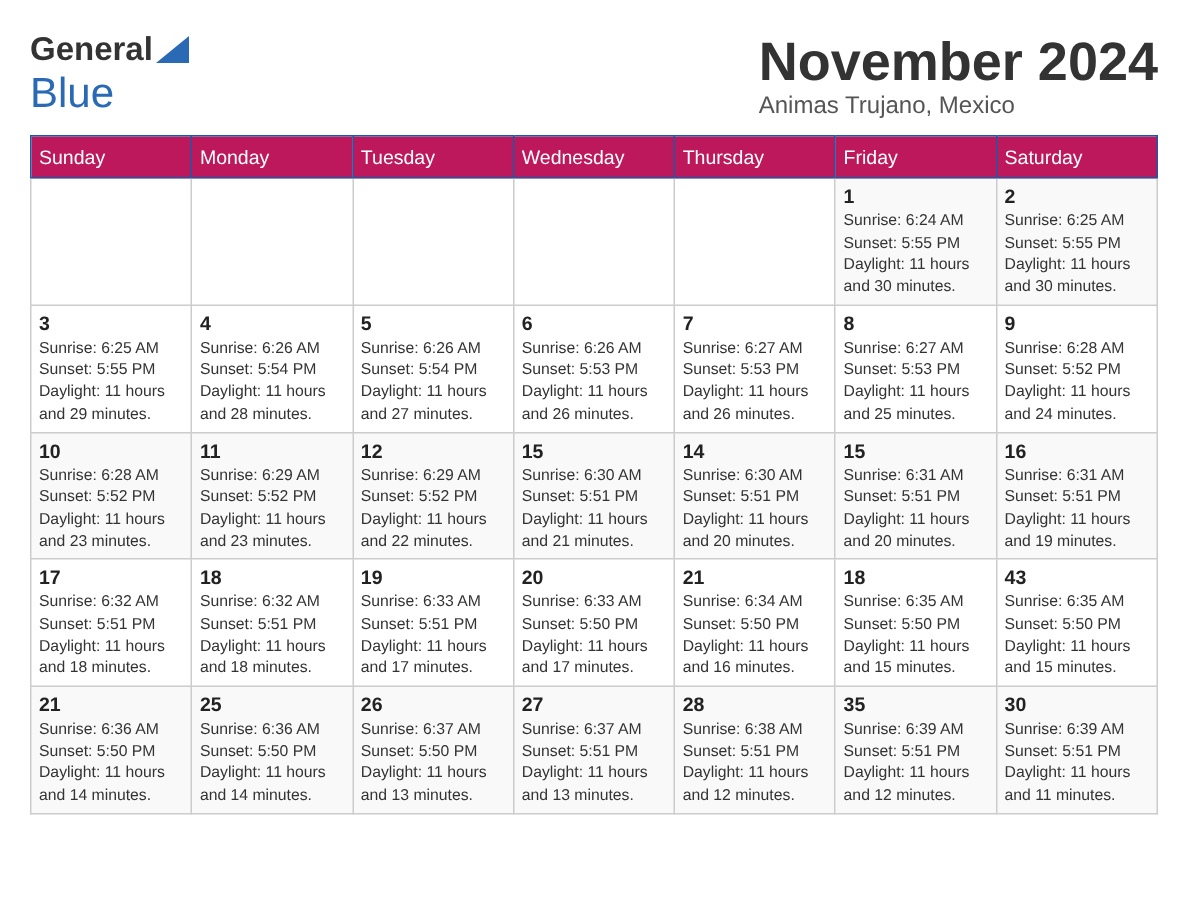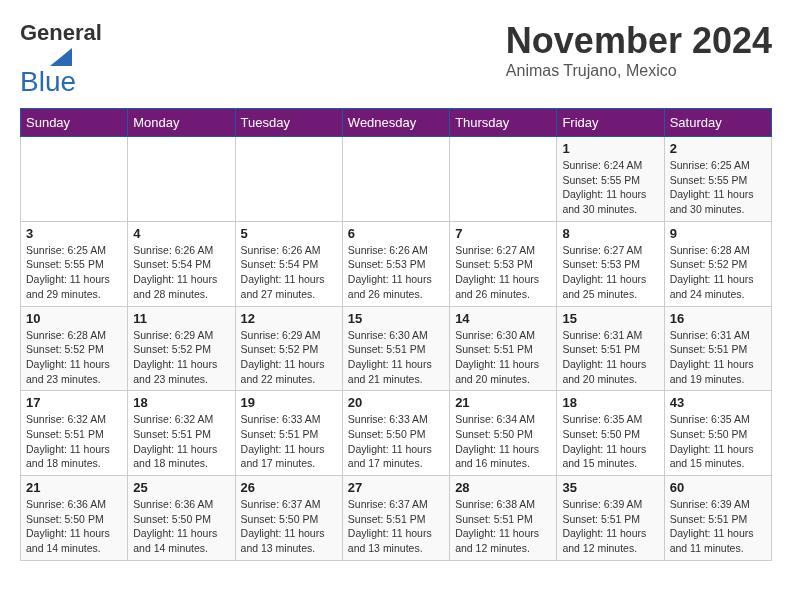--- a/index.html
+++ b/index.html
@@ -18,42 +18,41 @@
     }
     .logo {
       display: flex;
       flex-direction: column;
       align-items: flex-start;
     }
     .logo-row {
       display: flex;
       align-items: center;
       gap: 2px;
-      flex-direction: column;
     }
     .title-block {
       text-align: left;
     }
     .title-block h1 {
       font-size: 36px;
       font-weight: bold;
       color: #333;
     }
     .title-block h2 {
       font-size: 16px;
       font-weight: normal;
       color: #555;
     }
     .calendar {
       width: 100%;
       border-collapse: collapse;
       font-size: 11px;
     }
     .calendar thead tr th {
-      background-color: #701a75;
+      background-color: #be185d;
       color: #fff;
       text-align: left;
       padding: 6px 5px;
       font-size: 13px;
       font-weight: normal;
       border: 1px solid #1a5aa5;
     }
     .calendar tbody tr td {
       border: 1px solid #ccc;
       vertical-align: top;
@@ -238,18 +237,18 @@
         </td>
         <td>
           <div class="cell-day">28</div>
           <div class="cell-info">Sunrise: 6:38 AM<br>Sunset: 5:51 PM<br>Daylight: 11 hours and 12 minutes.</div>
         </td>
         <td>
           <div class="cell-day">35</div>
           <div class="cell-info">Sunrise: 6:39 AM<br>Sunset: 5:51 PM<br>Daylight: 11 hours and 12 minutes.</div>
         </td>
         <td>
-          <div class="cell-day">60</div>
+          <div class="cell-day">30</div>
           <div class="cell-info">Sunrise: 6:39 AM<br>Sunset: 5:51 PM<br>Daylight: 11 hours and 11 minutes.</div>
         </td>
       </tr>
     </tbody>
 </table>
 
 </body></html>

